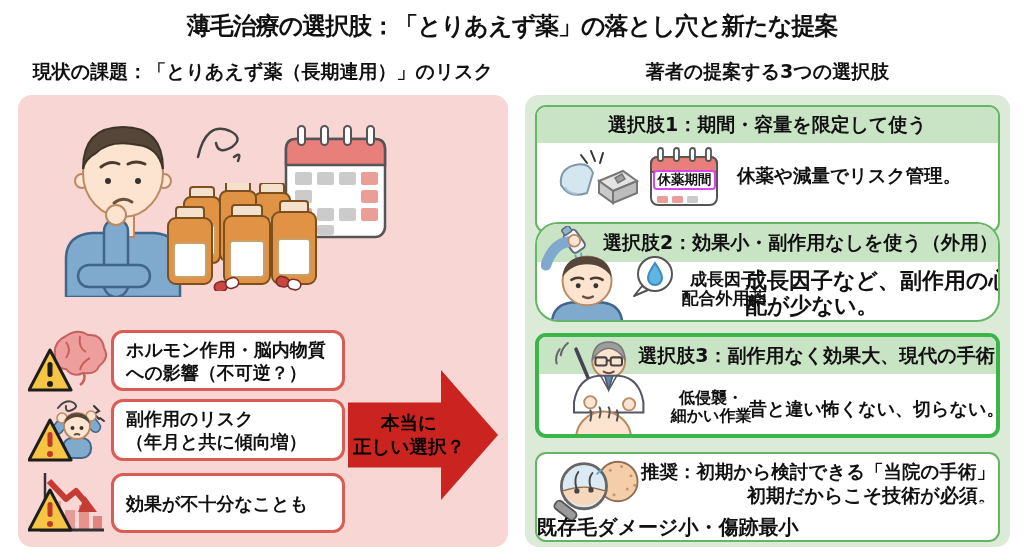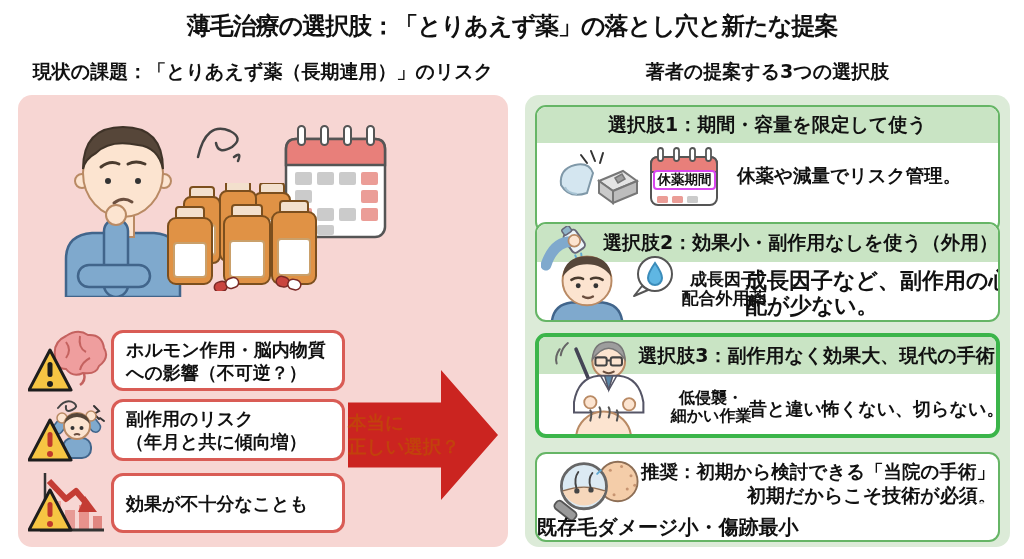--- a/index.html
+++ b/index.html
@@ -29,27 +29,27 @@
   .risk-box.r2 { top:304px; height:62px; }
   .risk-box.r3 { top:378px; height:60px; }
   .risk-icon { left:10px; width:80px; height:72px; }
   .risk-icon.i1 { top:233px; } .risk-icon.i2 { top:303px; } .risk-icon.i3 { top:373px; }
 
   
   .arrow-wrap { left:348px; top:370px; width:150px; height:130px; }
   .arrow-shape { position:absolute; inset:0; background:#cb2420;
     clip-path:polygon(0 25%,62% 25%,62% 0,100% 50%,62% 100%,62% 75%,0 75%); }
   .arrow-text { position:absolute; left:0; top:0; width:122px; height:130px; display:flex;
-    flex-direction:column; align-items:flex-start; justify-content:center; color:#c2410c;
+    flex-direction:column; align-items:center; justify-content:center; color:#000000;
     font-size:18.5px; font-weight:700; line-height:24px; white-space:nowrap; }
 
   
   .card { left:10px; width:465px; background:#fff; border:2.5px solid #66b566; border-radius:11px; overflow:hidden; }
   .card.c1 { top:10px;  height:128px; }
-  .card.c2 { top:127px; height:100px; }
+  .card.c2 { top:127px; height:100px;border-radius:23px; }
   .card.c3 { top:238px; height:105px; border:4px solid #3bb54a; }
   .card.c4 { top:357px; height:90px;  }
   .card-band { position:absolute; left:0; top:0; width:100%; background:#c9e4c4; }
   .card-head { position:absolute; display:flex; align-items:center; justify-content:center;
                font-size:19px; font-weight:700; white-space:nowrap; z-index:2; }
   .card-sub  { position:absolute; text-align:center; font-weight:700; line-height:19px; z-index:3; }
   .card-body { position:absolute; font-weight:700; white-space:nowrap; z-index:3; }
   .mini-note { position:absolute; background:#fff; border:2px solid #d946ef; border-radius:4px;
                display:flex; align-items:center; justify-content:center; font-size:13.5px; font-weight:700; z-index:4; }
   .illu { position:absolute; z-index:3; }

